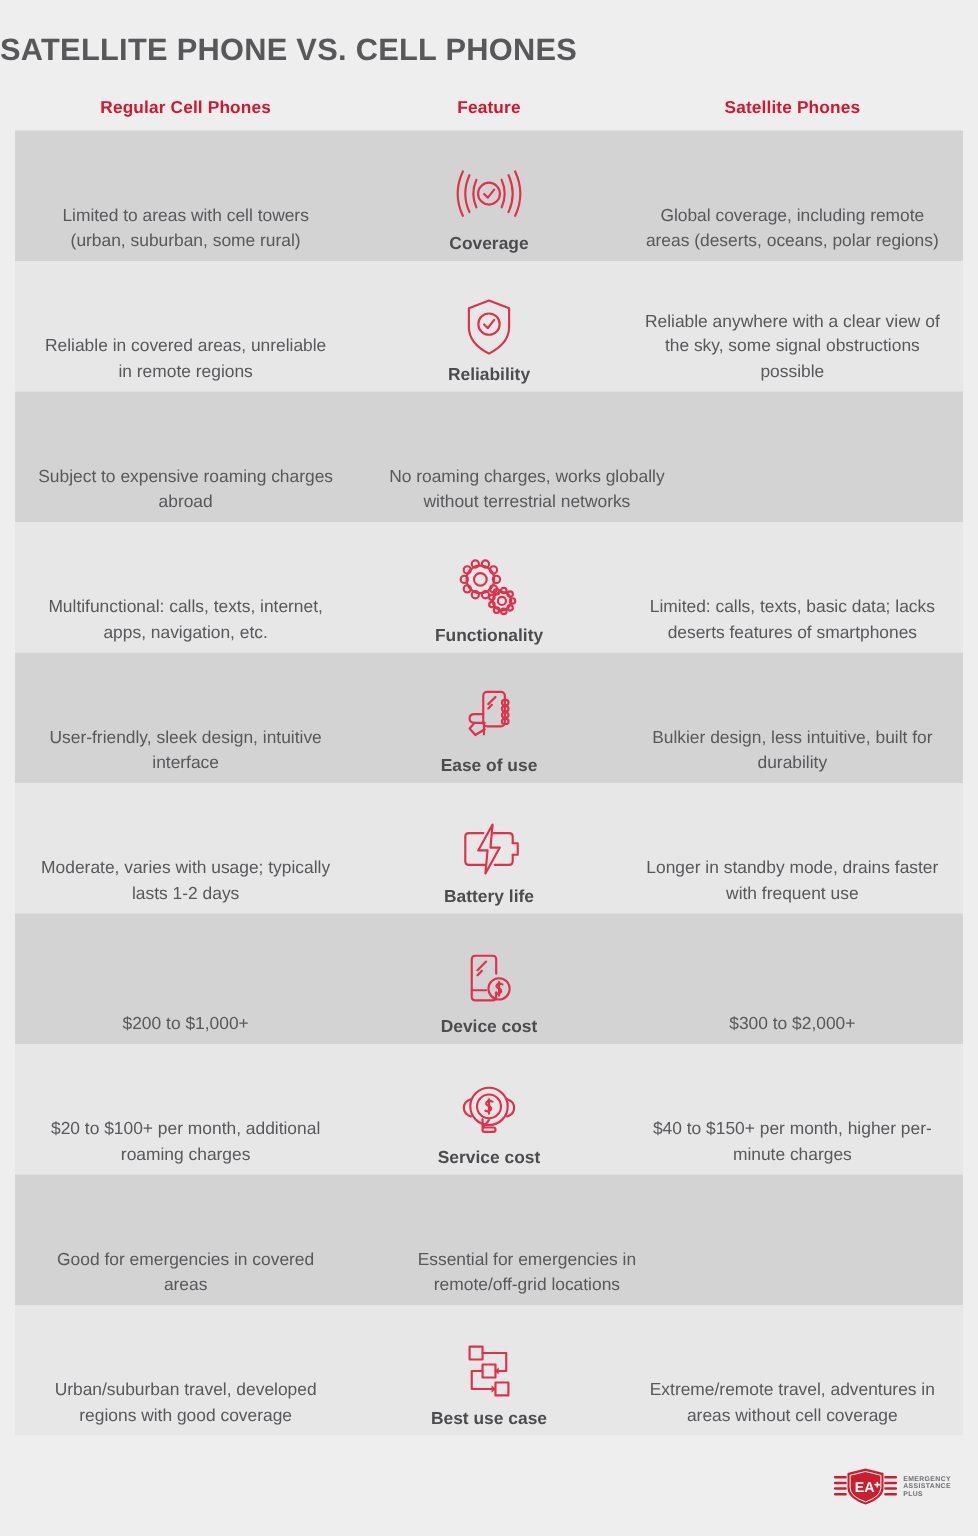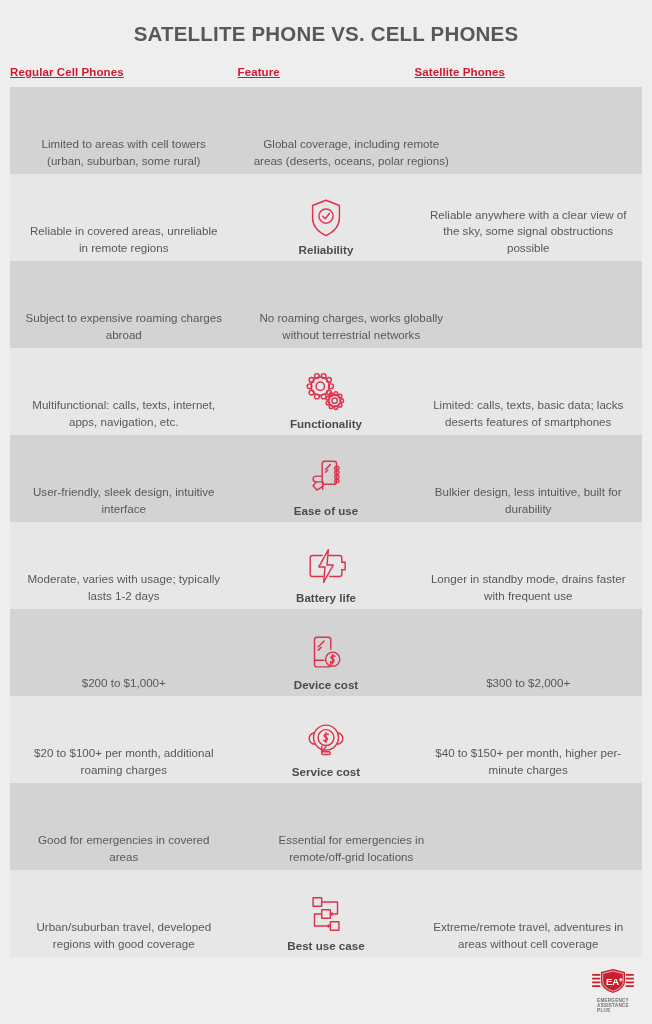--- a/index.html
+++ b/index.html
@@ -20,43 +20,42 @@
     width: 652px;
     height: 1024px;
     background: #eeeeee;
     display: flex;
     flex-direction: column;
   }
 
   
   .title-wrap {
     padding-top: 22px;
-    text-align: center;
   }
   .title {
     font-size: 20.5px;
     font-weight: bold;
     letter-spacing: 0.2px;
     color: #58585b;
     text-transform: uppercase;
   }
 
   
   .col-headers {
     display: flex;
     padding: 0 10px;
     margin-top: 20px;
     margin-bottom: 9px;
   }
   .col-headers .ch {
+    text-align: center;
     font-size: 11.5px;
     font-weight: bold;
     color: #d01931;
     letter-spacing: 0.1px;
-    text-decoration: underline;
   }
   .ch.left   { width: 36%; }
   .ch.mid    { width: 28%; }
   .ch.right  { width: 36%; }
 
   
   .rows {
     padding: 0 10px;
     display: flex;
     flex-direction: column;
@@ -116,21 +115,20 @@
     flex: 1;
     display: flex;
     align-items: center;
     justify-content: flex-end;
     padding-right: 18px;
   }
   .logo {
     display: flex;
     align-items: center;
     gap: 4px;
-    flex-direction: column;
   }
   .logo-mark {
     width: 42px;
     height: 26px;
     display: block;
   }
   .logo-text {
     display: flex;
     flex-direction: column;
     justify-content: center;
@@ -155,20 +153,35 @@
 
   <div class="col-headers">
     <div class="ch left">Regular Cell Phones</div>
     <div class="ch mid">Feature</div>
     <div class="ch right">Satellite Phones</div>
   </div>
 
   <div class="rows" id="rows-container">
       <div class="row alt-a">
         <div class="cell left">Limited to areas with cell towers (urban, suburban, some rural)</div>
+        <div class="feature">
+          <div class="icon">
+            <svg viewBox="0 0 48 44">
+              <circle cx="24" cy="20" r="7.6" fill="none" stroke="#e0314b" stroke-width="1.5" stroke-linecap="round" stroke-linejoin="round"></circle>
+              <polyline points="20.6,20.2 23.2,22.8 27.6,17.2" fill="none" stroke="#e0314b" stroke-width="1.5" stroke-linecap="round" stroke-linejoin="round"></polyline>
+              <path d="M15.2 10.4 Q11 20 15.2 29.6" fill="none" stroke="#e0314b" stroke-width="1.5" stroke-linecap="round" stroke-linejoin="round"></path>
+              <path d="M10.4 7.2 Q4.6 20 10.4 32.8" fill="none" stroke="#e0314b" stroke-width="1.5" stroke-linecap="round" stroke-linejoin="round"></path>
+              <path d="M5.8 4.6 Q-1.4 20 5.8 35.4" fill="none" stroke="#e0314b" stroke-width="1.5" stroke-linecap="round" stroke-linejoin="round"></path>
+              <path d="M32.8 10.4 Q37 20 32.8 29.6" fill="none" stroke="#e0314b" stroke-width="1.5" stroke-linecap="round" stroke-linejoin="round"></path>
+              <path d="M37.6 7.2 Q43.4 20 37.6 32.8" fill="none" stroke="#e0314b" stroke-width="1.5" stroke-linecap="round" stroke-linejoin="round"></path>
+              <path d="M42.2 4.6 Q49.4 20 42.2 35.4" fill="none" stroke="#e0314b" stroke-width="1.5" stroke-linecap="round" stroke-linejoin="round"></path>
+            </svg>
+          </div>
+          <div class="flabel">Coverage</div>
+        </div>
         <div class="cell right">Global coverage, including remote areas (deserts, oceans, polar regions)</div>
       </div>
       <div class="row alt-b">
         <div class="cell left">Reliable in covered areas, unreliable in remote regions</div>
         <div class="feature">
           <div class="icon">
             <svg viewBox="0 0 48 44">
               <path d="M24 3.5 L38 9 L38 22 Q38 33.5 24 40.5 Q10 33.5 10 22 L10 9 Z" fill="none" stroke="#e0314b" stroke-width="1.5" stroke-linecap="round" stroke-linejoin="round"></path>
               <circle cx="24" cy="20" r="7.4" fill="none" stroke="#e0314b" stroke-width="1.5" stroke-linecap="round" stroke-linejoin="round"></circle>
               <polyline points="20.6,20.2 23.2,22.8 27.6,17" fill="none" stroke="#e0314b" stroke-width="1.5" stroke-linecap="round" stroke-linejoin="round"></polyline>

